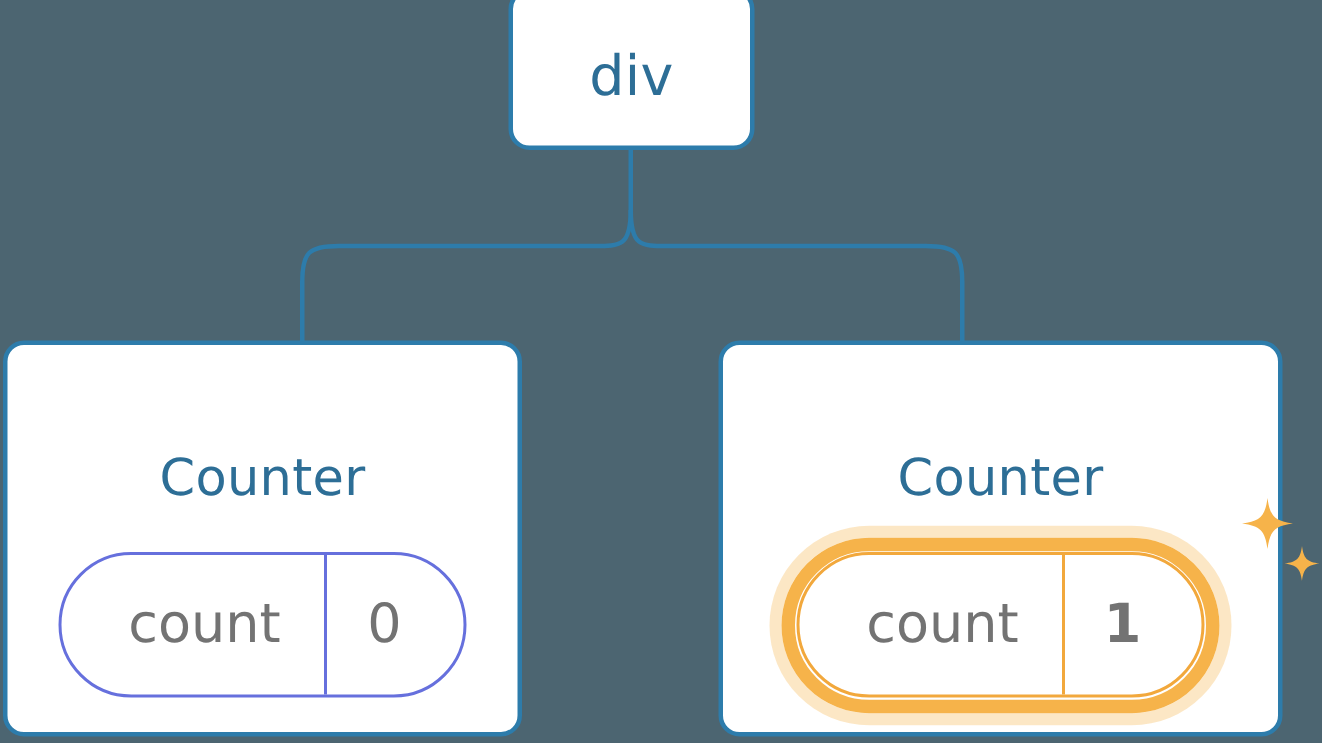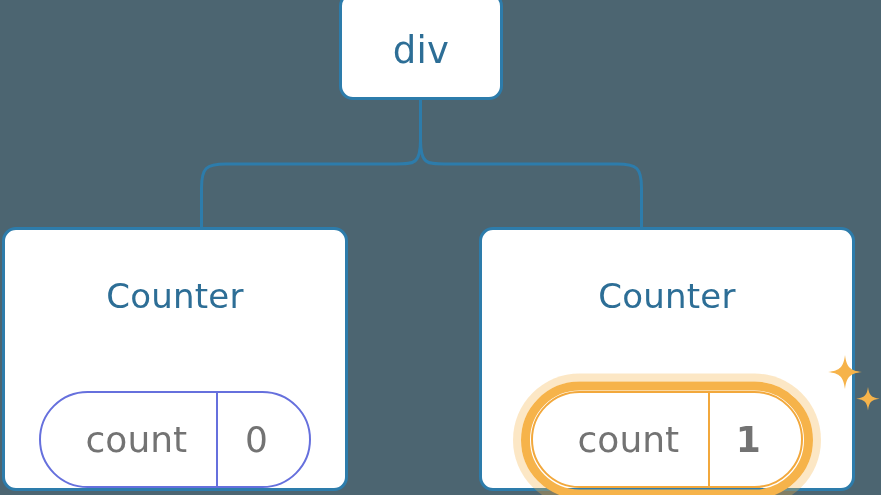--- a/index.html
+++ b/index.html
@@ -60,21 +60,21 @@
     line-height: 1;
   }
   .node-root .node-title {
     font-size: 37px;
     padding-bottom: 14px;
   }
 
   .node-child {
     top: 227px;
     height: 264px;
-    justify-content: space-between;
+    justify-content: center;
   }
   .node-left  { left: 2px;   width: 346px; }
   .node-right { left: 479px; width: 376px; }
 
   .node-child .node-title {
     font-size: 34px;
     margin-top: 49px;
   }
 
   

